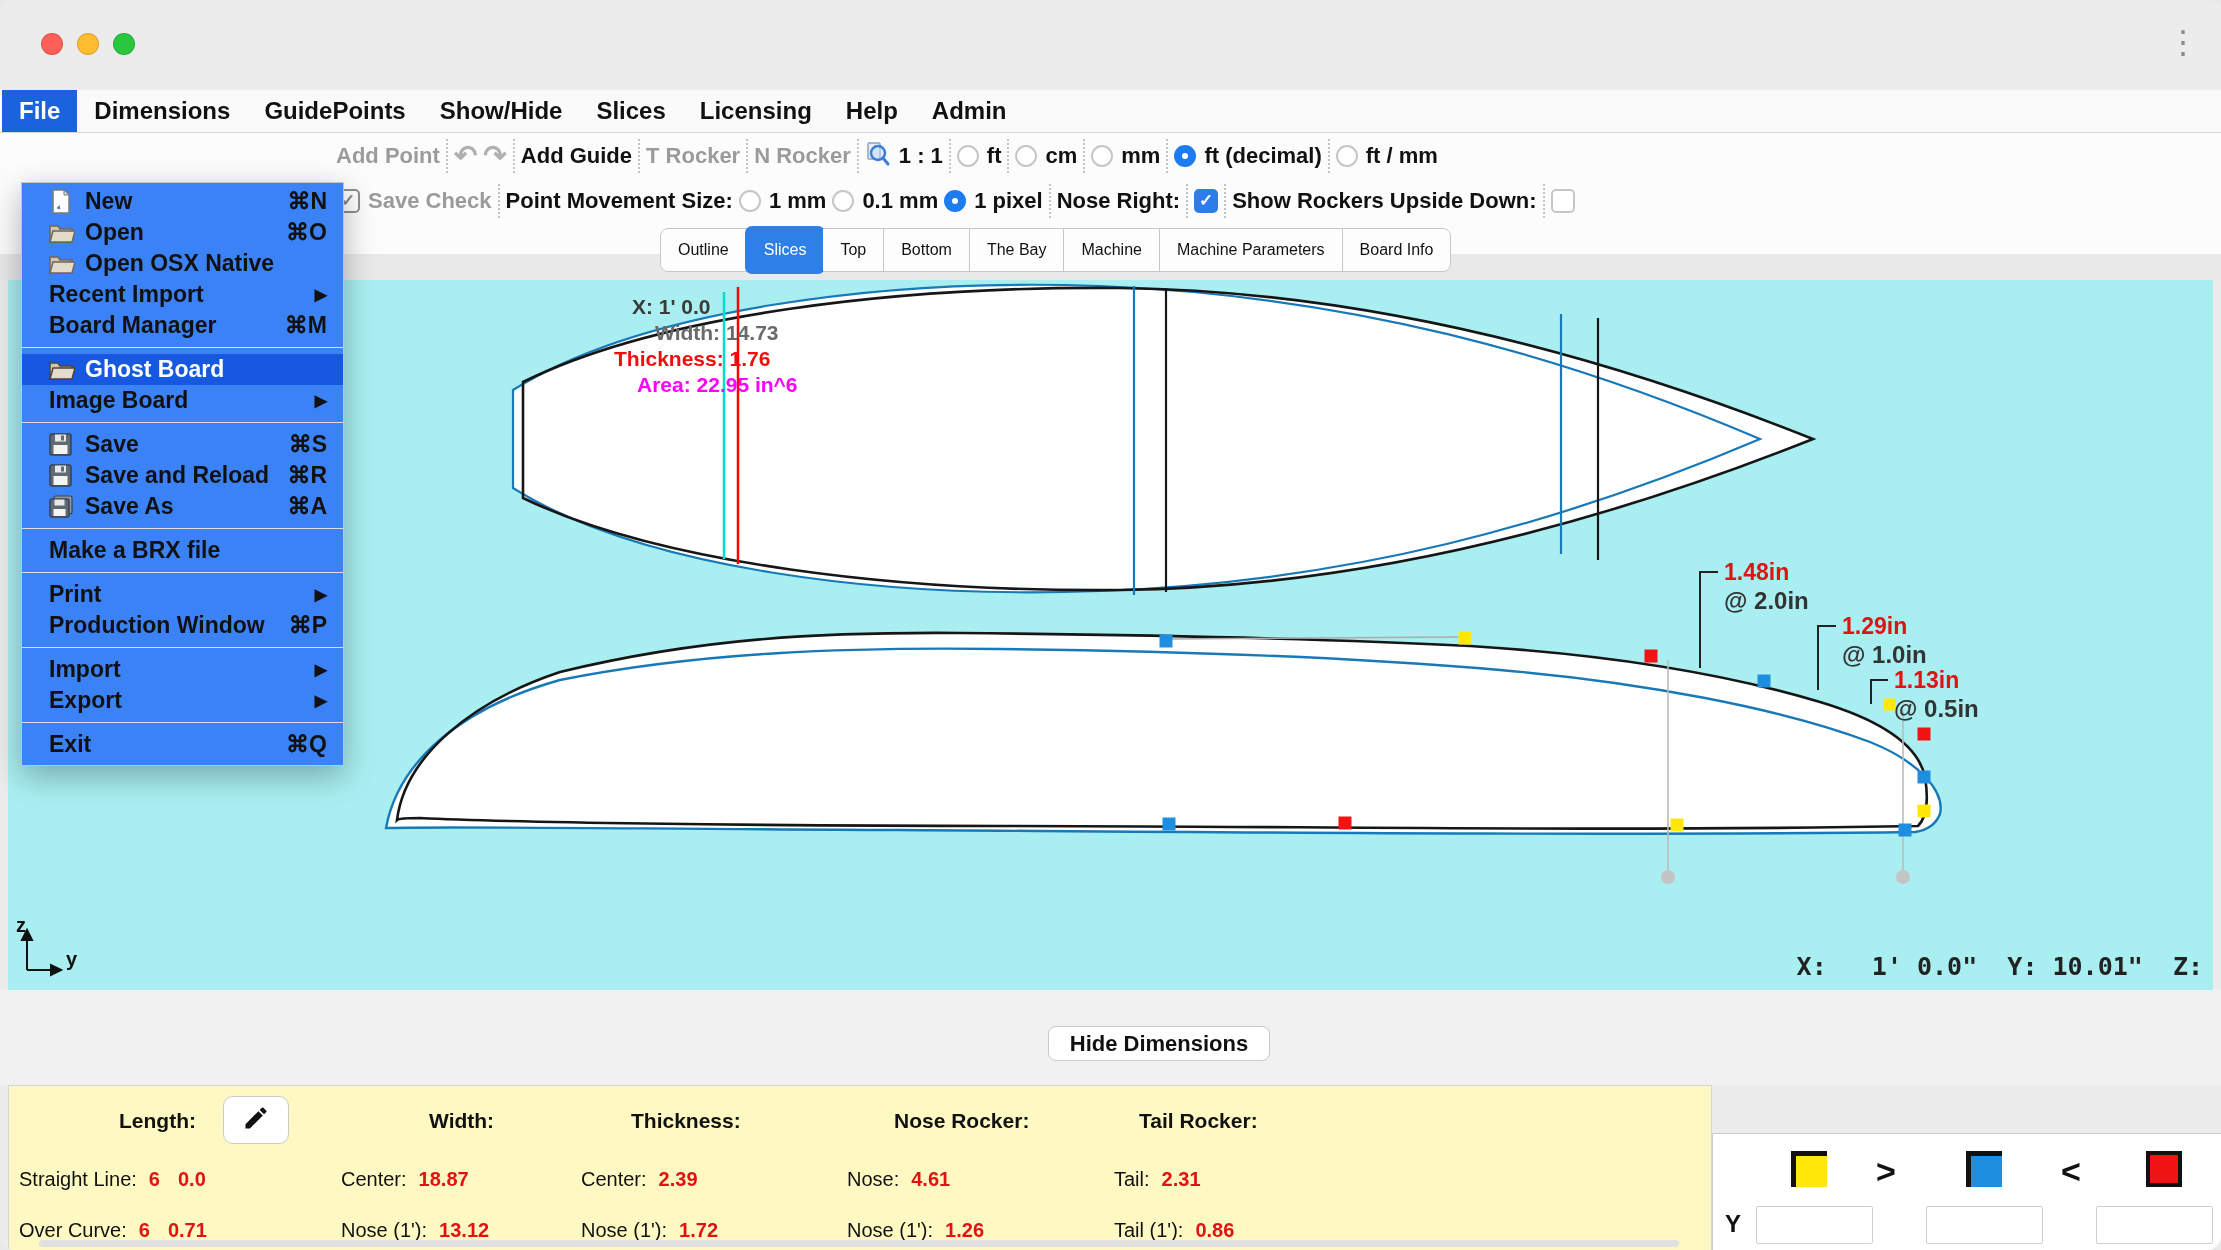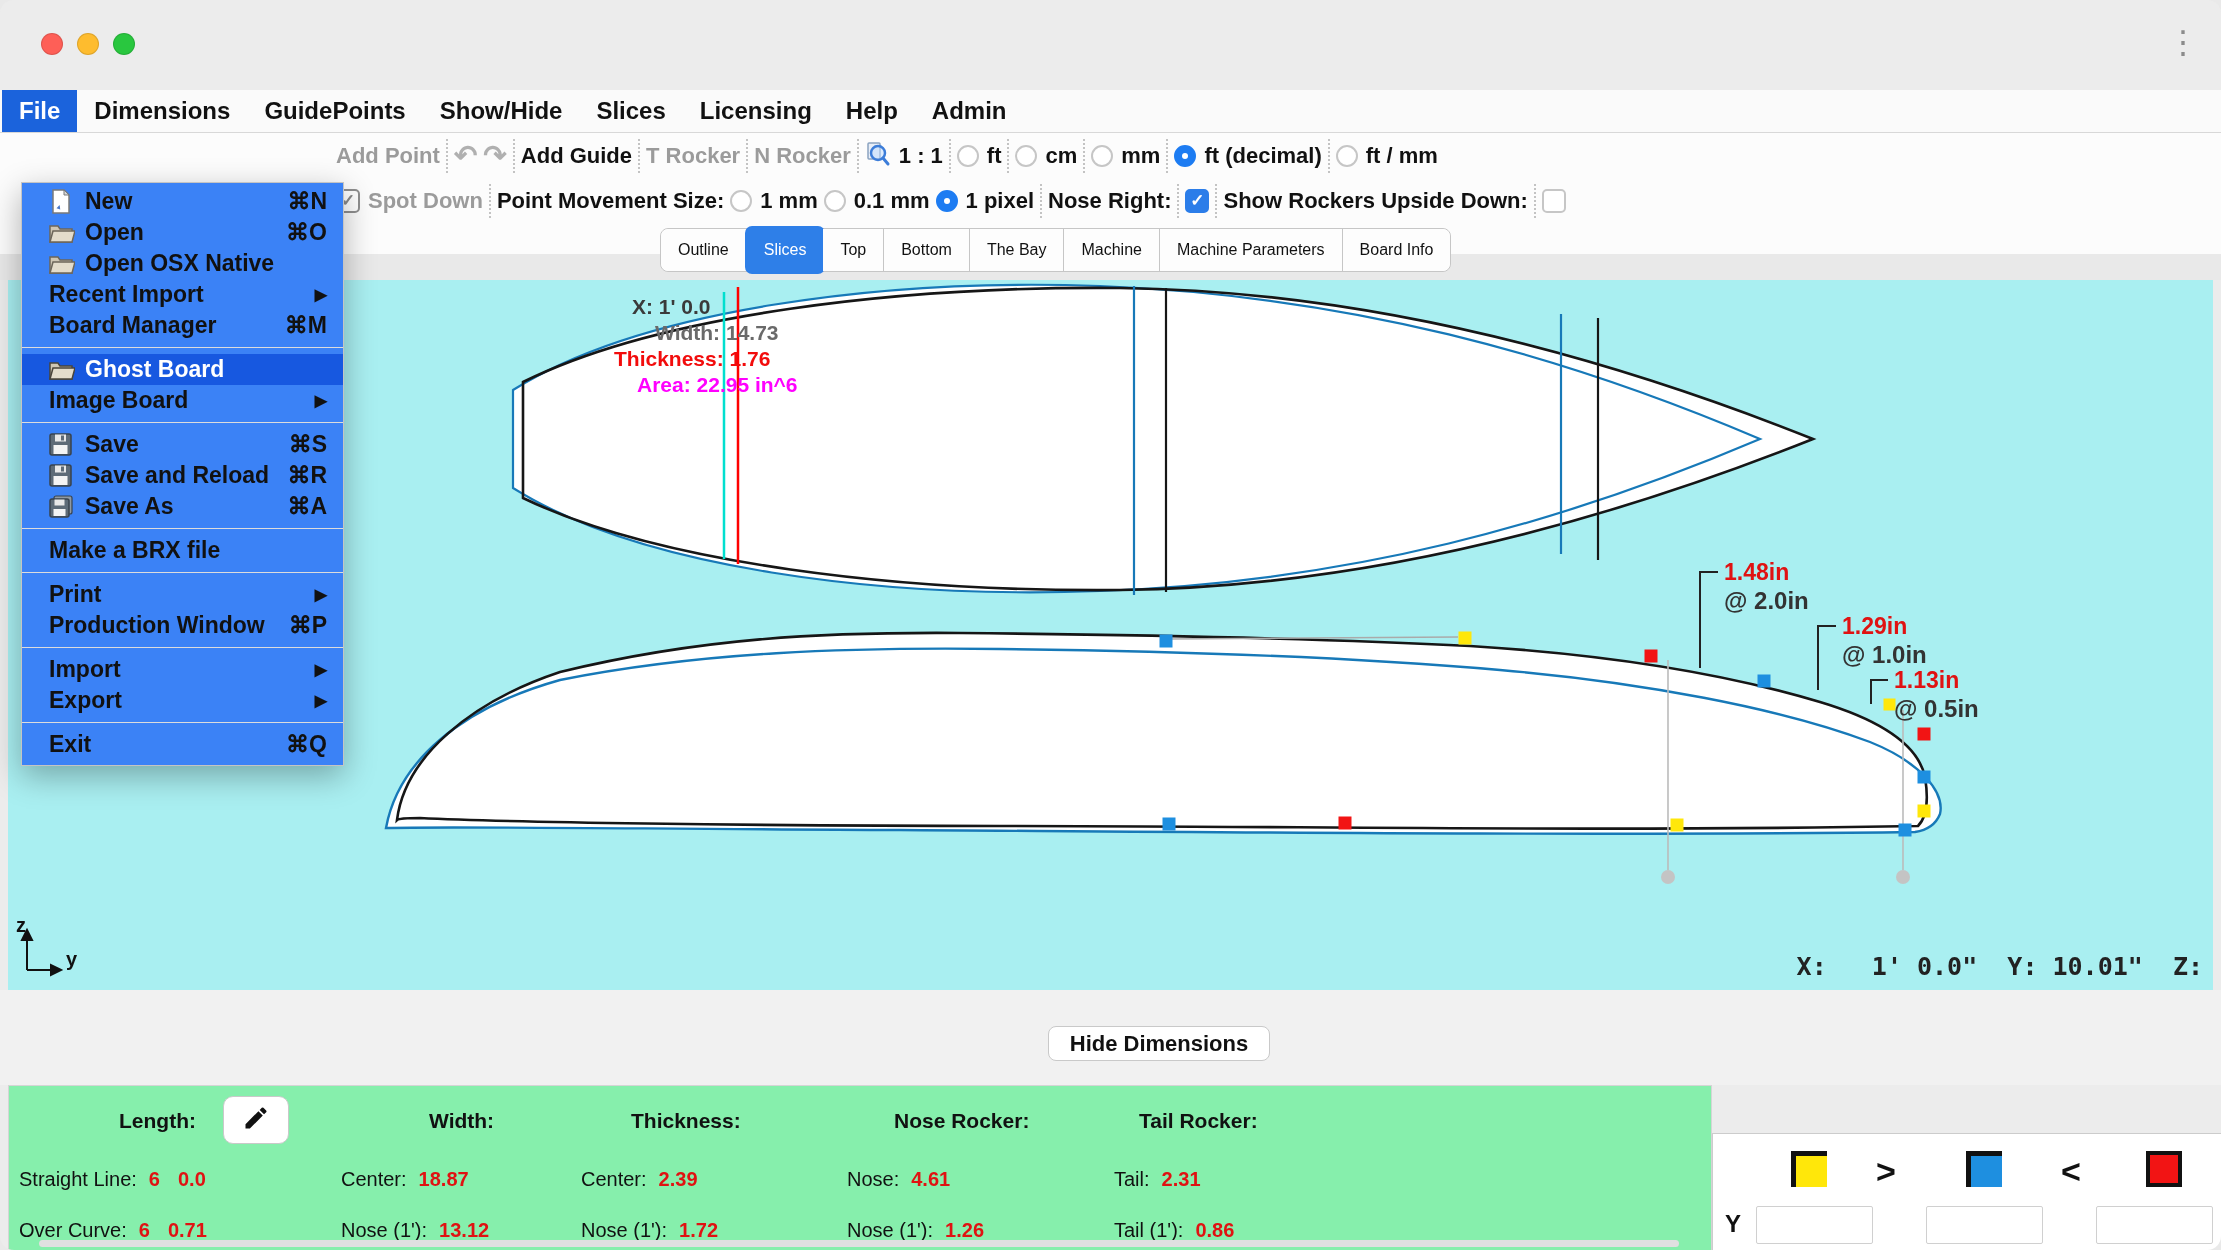--- a/index.html
+++ b/index.html
@@ -63,21 +63,21 @@
   .mrow .msc { margin-left:auto; font-weight:700; }
   .mrow .sub { margin-left:auto; font-size:16px; }
   .mrow.hl { background:#1758e0; color:#fff; }
   .msep { height:1px; background:#dcdcdc; margin:6px 0; }
 
   
   .belowstrip { position:absolute; left:0; top:990px; width:100%; height:95px; background:#f1f1f1; }
   .hidebtn { position:absolute; left:1048px; top:1026px; width:222px; height:35px; background:#fff; border:1px solid #c9c9c9; border-radius:8px; font-size:22px; font-weight:700; color:#111; font-family:"Liberation Sans",sans-serif; }
 
   
-  .dimpanel { position:absolute; left:8px; top:1085px; width:1704px; height:165px; background:#86efac; border:1px solid #d5d5d5; border-bottom:none; }
+  .dimpanel { position:absolute; left:8px; top:1085px; width:1704px; height:165px; background:#fef9c3; border:1px solid #d5d5d5; border-bottom:none; }
   .dhead { position:absolute; font-size:21px; font-weight:700; color:#111; top:23px; }
   .dcell { position:absolute; font-size:20px; color:#111; white-space:nowrap; }
   .dcell .dv { color:#e01212; font-weight:700; margin-left:12px; }
   .dcell .dv2 { color:#e01212; font-weight:700; margin-left:18px; }
   .editbtn { position:absolute; left:214px; top:10px; width:66px; height:48px; background:#fff; border:1px solid #c9c9c9; border-radius:10px; display:flex; align-items:center; justify-content:center; }
   .hscroll { position:absolute; left:30px; bottom:3px; width:1640px; height:7px; background:#e0e0e0; border-radius:4px; }
 
   
   .rightpanel { position:absolute; left:1712px; top:1133px; width:509px; height:117px; background:#fff; border-left:1px solid #cccccc; border-top:1px solid #cccccc; }
   .sq { position:absolute; top:17px; width:36px; height:36px; }
@@ -157,21 +157,21 @@
         </span>
       <span class="tsep"></span>
       <span class="rwrap">
           <span class="radio"></span>
           <span class="tlabel">ft / mm</span>
         </span>
     </div>
     <div class="trow trow2">
       <span class="rwrap">
           <span class="cbox graychk">✓</span>
-          <span class="tlabel gray">Spot Down</span>
+          <span class="tlabel gray">Save Check</span>
         </span>
       <span class="tsep"></span>
       <span class="tlabel">Point Movement Size:</span>
       <span class="rwrap">
           <span class="radio"></span>
           <span class="tlabel">1 mm</span>
         </span>
       <span class="rwrap">
           <span class="radio"></span>
           <span class="tlabel">0.1 mm</span>

